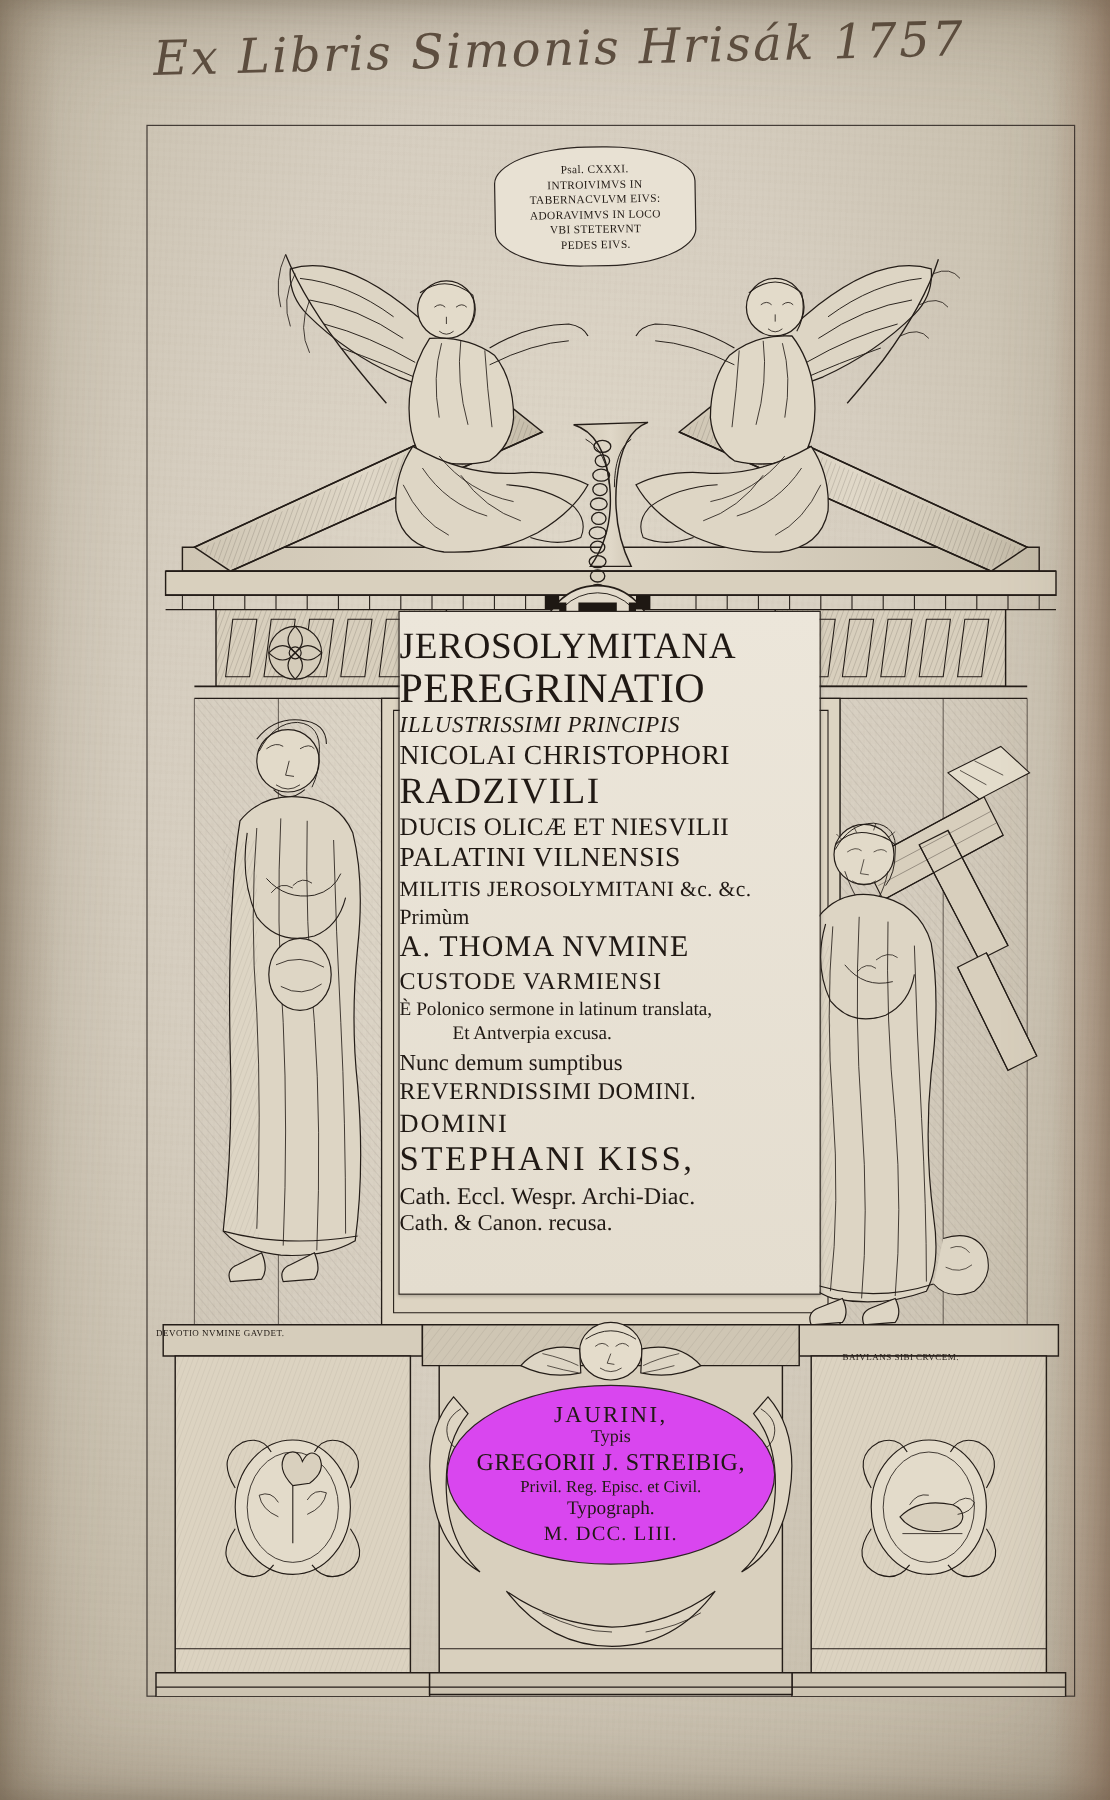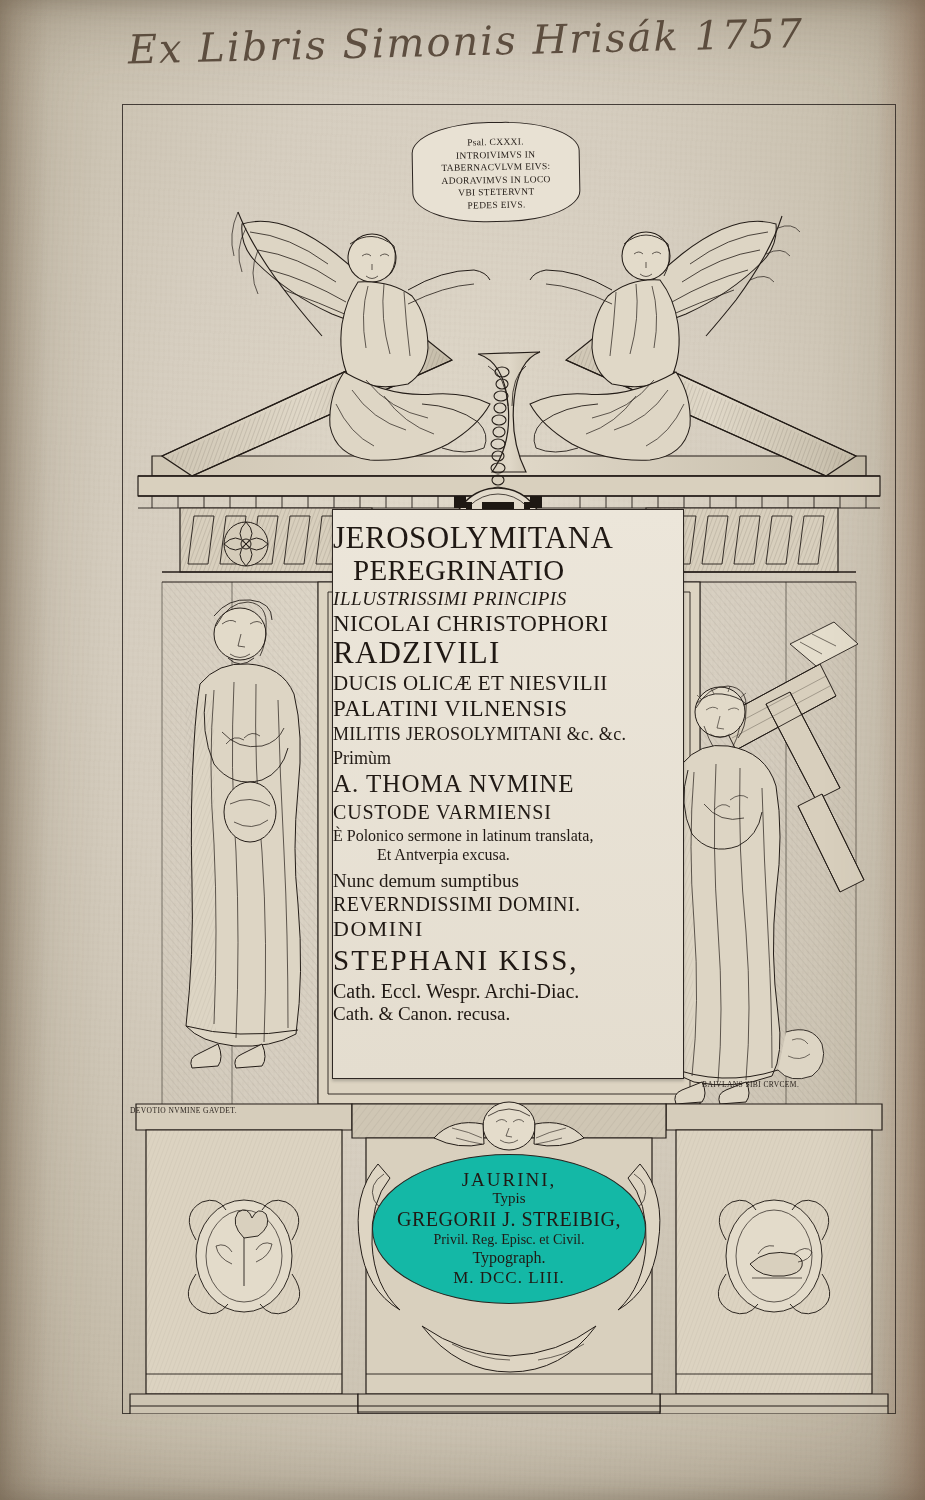--- a/index.html
+++ b/index.html
@@ -95,21 +95,21 @@
     box-shadow: 0 2px 3px rgba(0,0,0,.22);
     padding-top: 6px;
     box-sizing: border-box;
   }
   .tablet div {
     line-height: 1.02;
     white-space: nowrap;
     color: #201914;
   }
   .t1 { font-size: 31px; letter-spacing: .5px; margin-top: 6px; }
-  .t2 { font-size: 29px; letter-spacing: .3px; margin-top: 2px; padding-left: 20px; }
+  .t2 { font-size: 35px; letter-spacing: .3px; margin-top: 2px; }
   .t3 { font-size: 19px; font-style: italic; letter-spacing: .6px; margin-top: 4px; }
   .t4 { font-size: 23px; letter-spacing: .4px; margin-top: 3px; }
   .t5 { font-size: 31px; letter-spacing: 1.2px; margin-top: 2px; }
   .t6 { font-size: 21px; letter-spacing: .3px; margin-top: 4px; }
   .t7 { font-size: 23px; letter-spacing: .5px; margin-top: 3px; }
   .t8 { font-size: 18px; letter-spacing: .3px; margin-top: 5px; }
   .t9 { font-size: 18px; margin-top: 5px; }
   .t10 { font-size: 25px; letter-spacing: 1px; margin-top: 4px; }
   .t11 { font-size: 20px; letter-spacing: .8px; margin-top: 5px; }
   .t12 { font-size: 16px; margin-top: 6px; }
@@ -141,21 +141,21 @@
     color: #221b16;
   }
 
   
   .imprint {
     position: absolute;
     left: 250px;
     top: 1050px;
     width: 274px;
     height: 150px;
-    background: #14b8a6;
+    background: #d946ef;
     border: 1.4px solid #2b2420;
     border-radius: 50% / 50%;
     text-align: center;
     padding-top: 14px;
     box-sizing: border-box;
     line-height: 1.12;
     color: #201914;
   }
   .i1 { font-size: 19px; letter-spacing: 2px; }
   .i2 { font-size: 15px; }
@@ -165,21 +165,21 @@
   .i6 { font-size: 17px; letter-spacing: 1px; margin-top: 1px; }
 
   .pedestal-label {
     position: absolute;
     font-size: 7.5px;
     letter-spacing: .4px;
     color: #241d18;
     white-space: nowrap;
   }
   .pl-left { left: 8px; top: 1002px; }
-  .pl-right { left: 580px; top: 976px; }
+  .pl-right { left: 580px; top: 1022px; }
 </style>
 </head>
 <body>
 
 <div class="page">
   <div class="paper"></div>
   <div class="paper-grain"></div>
   <div class="left-stain"></div>
   <div class="right-stain"></div>
 

